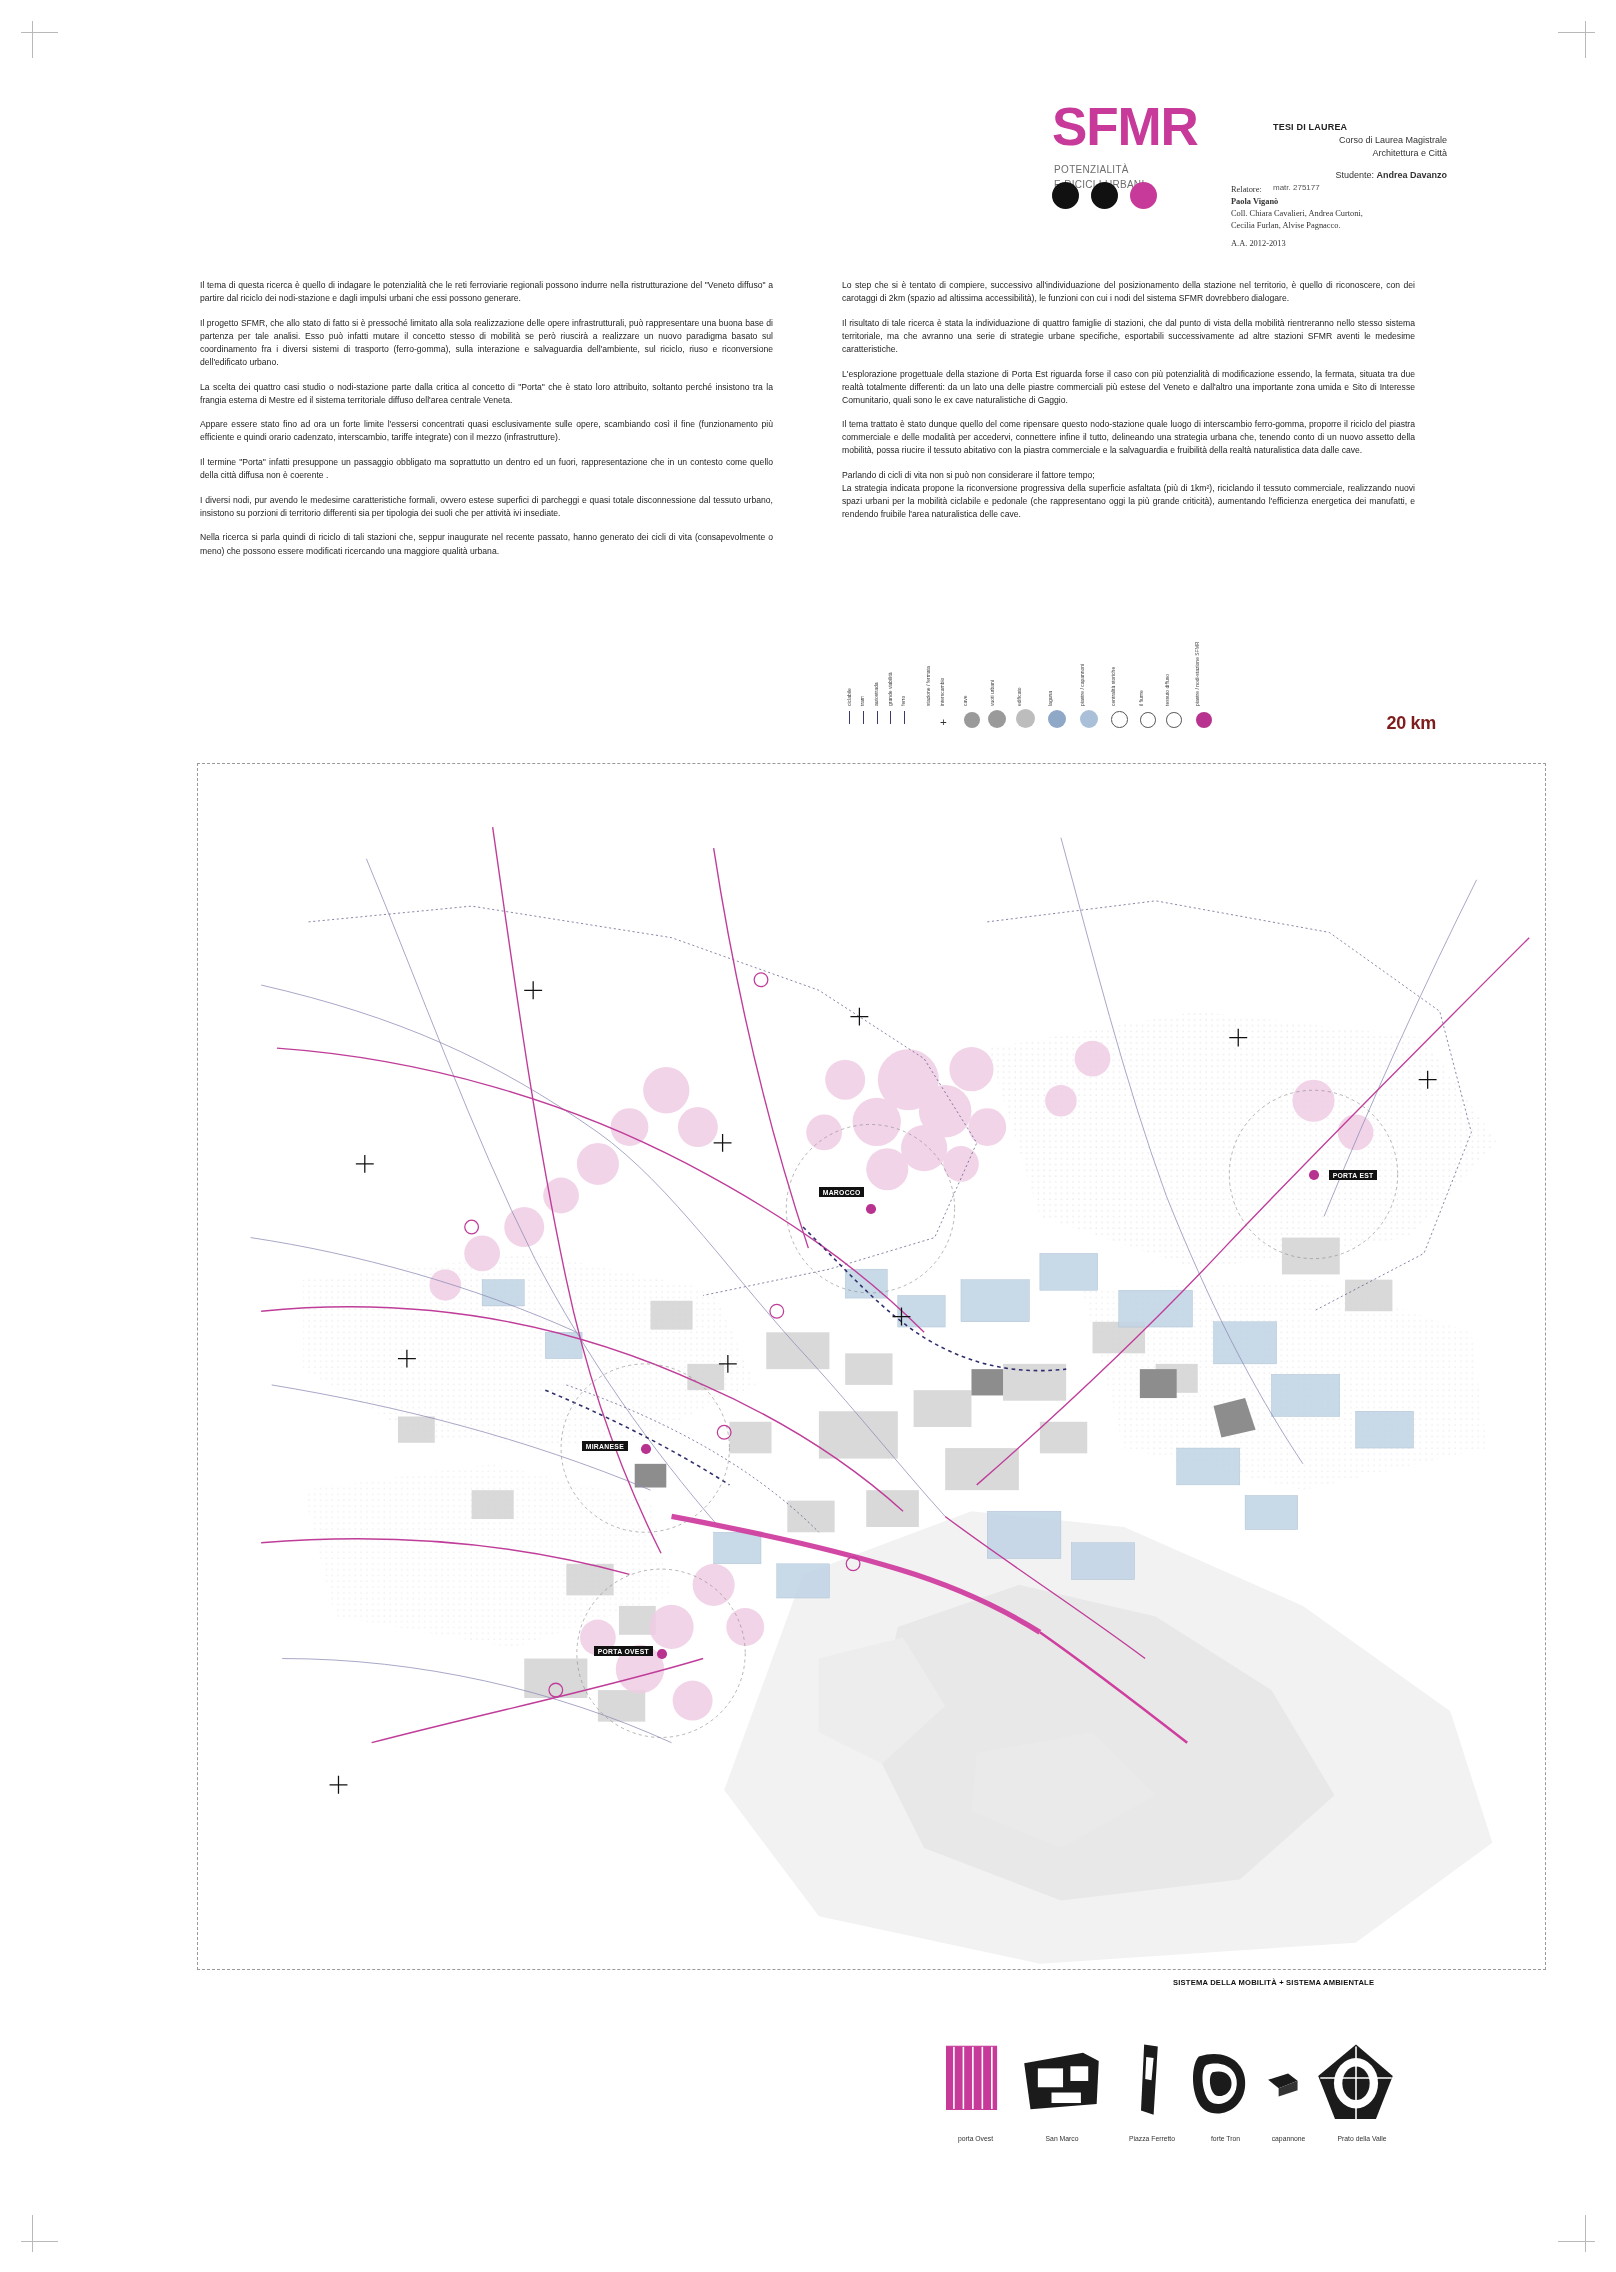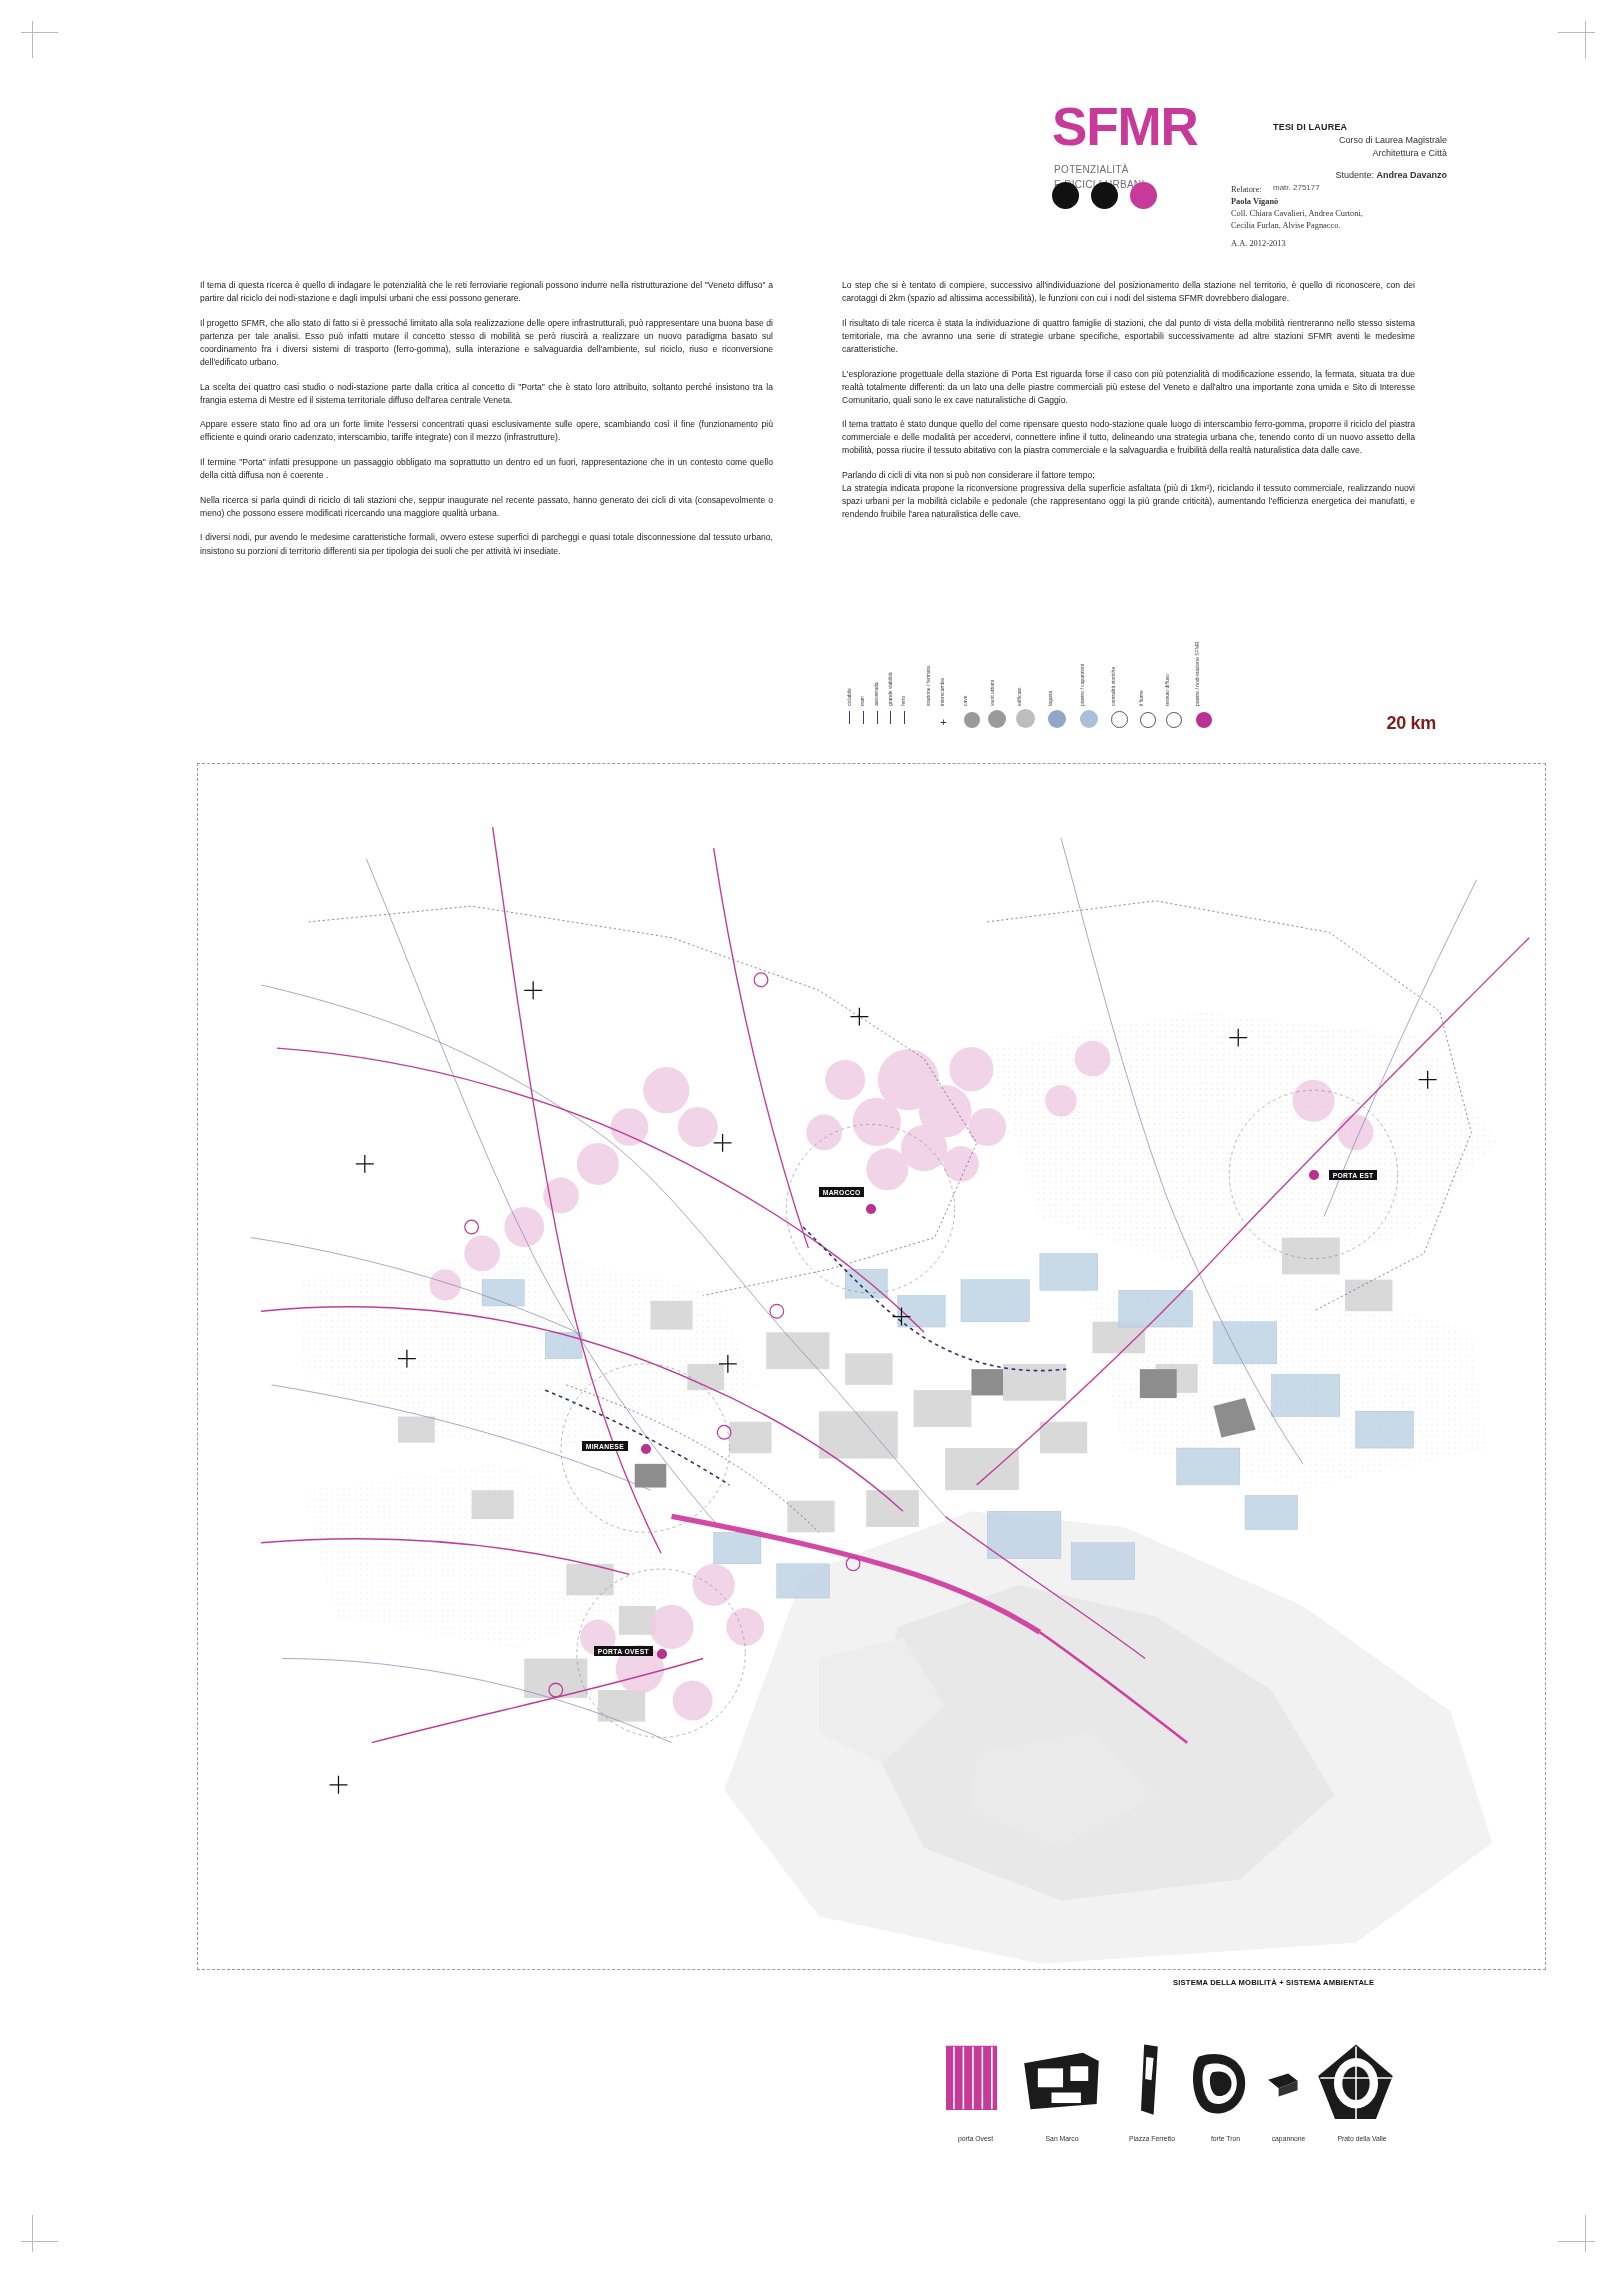--- a/index.html
+++ b/index.html
@@ -95,22 +95,22 @@
       <div>A.A. 2012-2013</div>
     </div>
   </div>
 
   <div class="col" id="col-left">
     <p>Il tema di questa ricerca è quello di indagare le potenzialità che le reti ferroviarie regionali possono indurre nella ristrutturazione del "Veneto diffuso" a partire dal riciclo dei nodi-stazione e dagli impulsi urbani che essi possono generare.</p>
     <p>Il progetto SFMR, che allo stato di fatto si è pressoché limitato alla sola realizzazione delle opere infrastrutturali, può rappresentare una buona base di partenza per tale analisi. Esso può infatti mutare il concetto stesso di mobilità se però riuscirà a realizzare un nuovo paradigma basato sul coordinamento fra i diversi sistemi di trasporto (ferro-gomma), sulla interazione e salvaguardia dell'ambiente, sul riciclo, riuso e riconversione dell'edificato urbano.</p>
     <p>La scelta dei quattro casi studio o nodi-stazione parte dalla critica al concetto di "Porta" che è stato loro attribuito, soltanto perché insistono tra la frangia esterna di Mestre ed il sistema territoriale diffuso dell'area centrale Veneta.</p>
     <p>Appare essere stato fino ad ora un forte limite l'essersi concentrati quasi esclusivamente sulle opere, scambiando così il fine (funzionamento più efficiente e quindi orario cadenzato, interscambio, tariffe integrate) con il mezzo (infrastrutture).</p>
     <p>Il termine "Porta" infatti presuppone un passaggio obbligato ma soprattutto un dentro ed un fuori, rappresentazione che in un contesto come quello della città diffusa non è coerente .</p>
+    <p>I diversi nodi, pur avendo le medesime caratteristiche formali, ovvero estese superfici di parcheggi e quasi totale disconnessione dal tessuto urbano, insistono su porzioni di territorio differenti sia per tipologia dei suoli che per attività ivi insediate.</p>
     <p>Nella ricerca si parla quindi di riciclo di tali stazioni che, seppur inaugurate nel recente passato, hanno generato dei cicli di vita (consapevolmente o meno) che possono essere modificati ricercando una maggiore qualità urbana.</p>
-    <p>I diversi nodi, pur avendo le medesime caratteristiche formali, ovvero estese superfici di parcheggi e quasi totale disconnessione dal tessuto urbano, insistono su porzioni di territorio differenti sia per tipologia dei suoli che per attività ivi insediate.</p>
   </div>
 
   <div class="col" id="col-right">
     <p>Lo step che si è tentato di compiere, successivo all'individuazione del posizionamento della stazione nel territorio, è quello di riconoscere, con dei carotaggi di 2km (spazio ad altissima accessibilità), le funzioni con cui i nodi del sistema SFMR dovrebbero dialogare.</p>
     <p>Il risultato di tale ricerca è stata la individuazione di quattro famiglie di stazioni, che dal punto di vista della mobilità rientreranno nello stesso sistema territoriale, ma che avranno una serie di strategie urbane specifiche, esportabili successivamente ad altre stazioni SFMR aventi le medesime caratteristiche.</p>
     <p>L'esplorazione progettuale della stazione di Porta Est riguarda forse il caso con più potenzialità di modificazione essendo, la fermata, situata tra due realtà totalmente differenti: da un lato una delle piastre commerciali più estese del Veneto e dall'altro una importante zona umida e Sito di Interesse Comunitario, quali sono le ex cave naturalistiche di Gaggio.</p>
     <p>Il tema trattato è stato dunque quello del come ripensare questo nodo-stazione quale luogo di interscambio ferro-gomma, proporre il riciclo del piastra commerciale e delle modalità per accedervi, connettere infine il tutto, delineando una strategia urbana che, tenendo conto di un nuovo assetto della mobilità, possa riucire il tessuto abitativo con la piastra commerciale e la salvaguardia e fruibilità della realtà naturalistica data dalle cave.</p>
     <p style="margin-bottom:0;">Parlando di cicli di vita non si può non considerare il fattore tempo;</p>
     <p>La strategia indicata propone la riconversione progressiva della superficie asfaltata (più di 1km²), riciclando il tessuto commerciale, realizzando nuovi spazi urbani  per la mobilità ciclabile e pedonale (che rappresentano oggi la più grande criticità), aumentando l'efficienza energetica dei manufatti, e rendendo fruibile l'area naturalistica delle cave.</p>
   </div>

